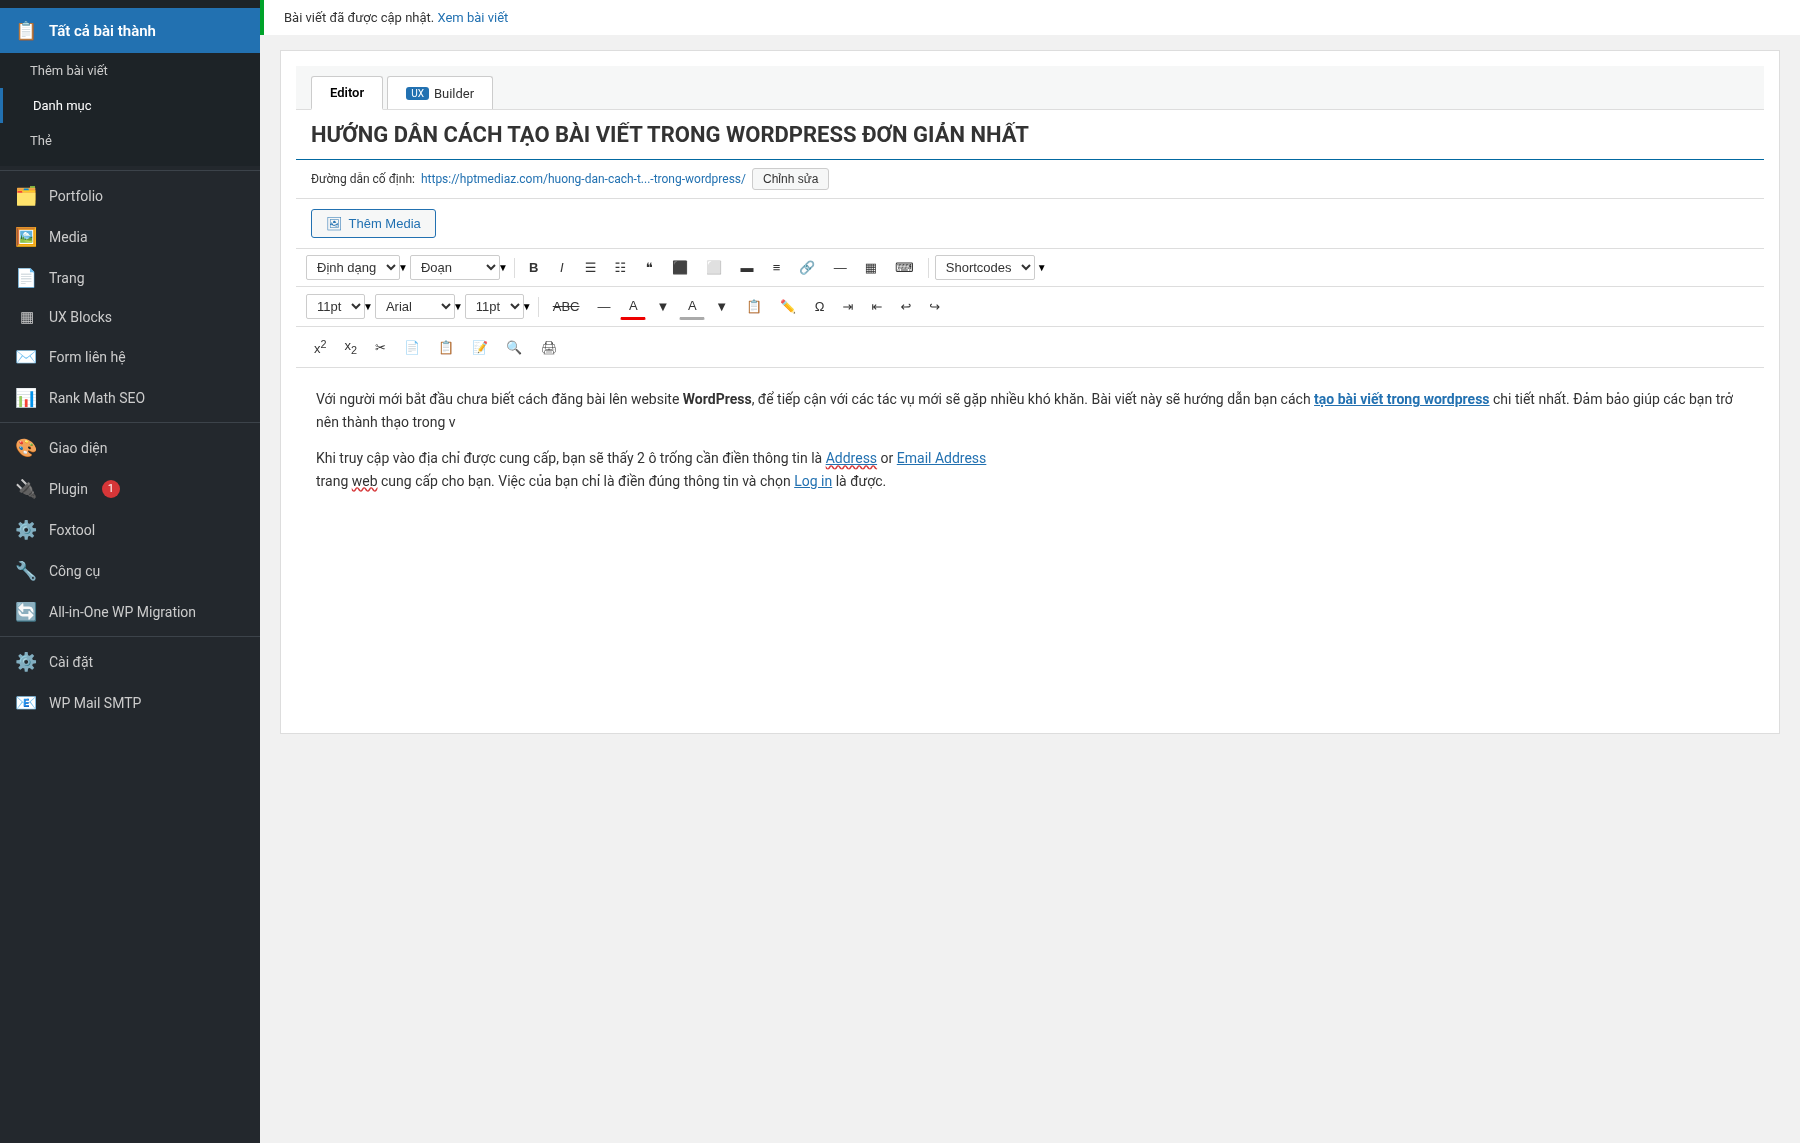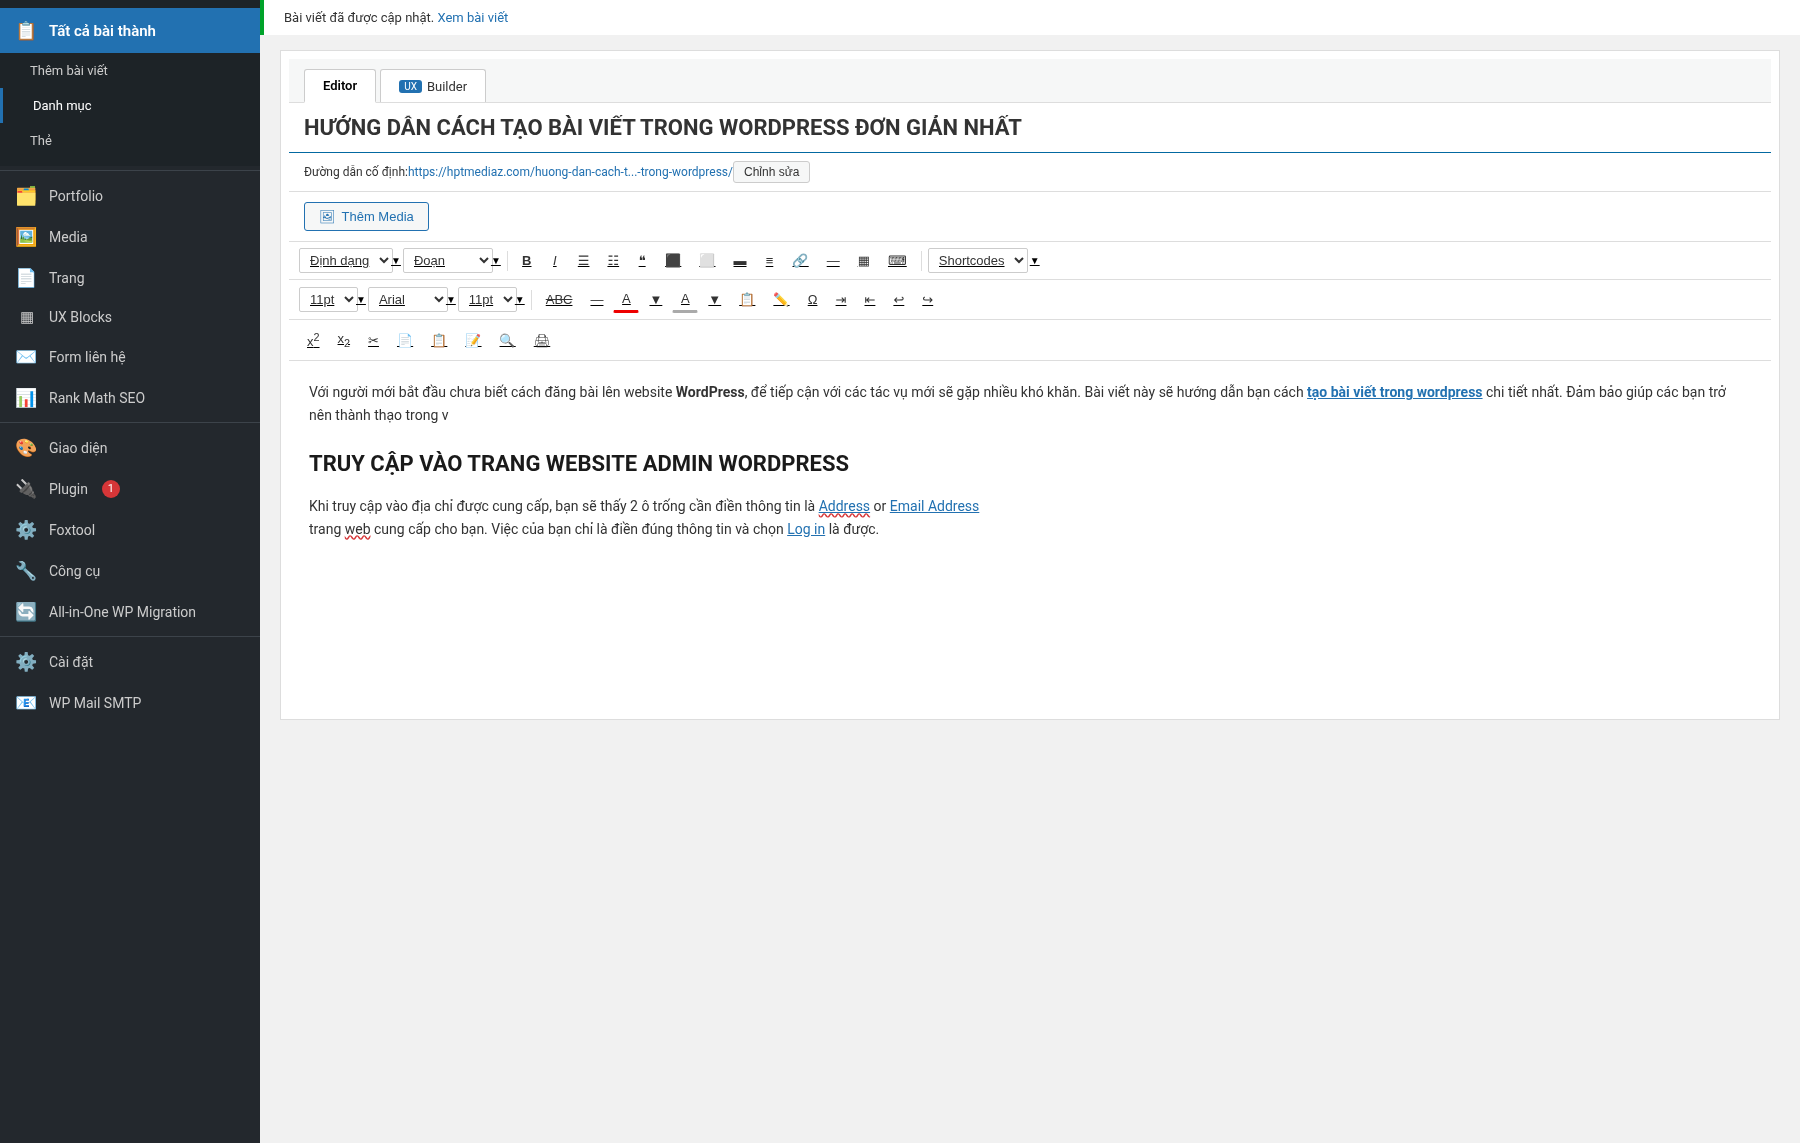--- a/index.html
+++ b/index.html
@@ -61,21 +61,21 @@
       padding: 10px 20px;
       font-size: 13px;
       color: #333;
       margin: 0;
     }
     .update-bar a { color: #2271b1; text-decoration: none; }
 
     .editor-area {
       background: #fff;
       margin: 15px 20px;
-      padding: 8px;
+      padding: 15px;
       border: 1px solid #ddd;
     }
 
     
     .tabs-bar {
       display: flex;
       border-bottom: 1px solid #ddd;
       background: #f6f7f7;
       padding: 10px 15px 0 15px;
       gap: 4px;
@@ -131,20 +131,21 @@
 
     
     .permalink-bar {
       padding: 8px 15px;
       font-size: 12px;
       color: #333;
       border-bottom: 1px solid #ddd;
       display: flex;
       align-items: center;
       flex-wrap: wrap;
+      gap: 6px;
     }
     .permalink-bar a { color: #2271b1; text-decoration: none; }
     .permalink-edit-btn {
       border: 1px solid #ccc;
       background: #f6f7f7;
       padding: 3px 10px;
       cursor: pointer;
       font-size: 12px;
       color: #333;
       border-radius: 3px;
@@ -170,21 +171,20 @@
 
     
     .toolbar-row {
       display: flex;
       align-items: center;
       padding: 6px 10px;
       border-bottom: 1px solid #ddd;
       flex-wrap: wrap;
       gap: 2px;
       background: #fff;
-      text-decoration: underline;
     }
     .toolbar-btn {
       border: 1px solid transparent;
       background: transparent;
       padding: 4px 7px;
       cursor: pointer;
       font-size: 13px;
       color: #333;
       border-radius: 2px;
       min-width: 26px;
@@ -432,21 +432,20 @@
       <button class="toolbar-btn">📝</button>
       <button class="toolbar-btn">🔍</button>
       <button class="toolbar-btn">🖨</button>
     </div>
 
     <div class="editor-content">
       <p>
         Với người mới bắt đầu chưa biết cách đăng bài lên website <strong>WordPress</strong>, để tiếp cận với các tác vụ mới sẽ gặp nhiều khó khăn. Bài viết này sẽ hướng dẫn bạn cách <a href="#"><strong>tạo bài viết trong wordpress</strong></a> chi tiết nhất. Đảm bảo giúp các bạn trở nên thành thạo trong v
       </p>
 
-      <h2>TRUY CẬP VÀO TRANG WEBSITE ADMIN WORDPRESS</h2>
 
 
       <p>
         Khi truy cập vào địa chỉ được cung cấp, bạn sẽ thấy 2 ô trống cần điền thông tin là <a href="#"><span class="wavy-underline">Address</span></a> or <a href="#">Email Address</a><br>
         trang <span class="wavy-underline">web</span> cung cấp cho bạn. Việc của bạn chỉ là điền đúng thông tin và chọn <a href="#">Log in</a> là được.
       </p>
     </div>
 
   </div>
 </div>

